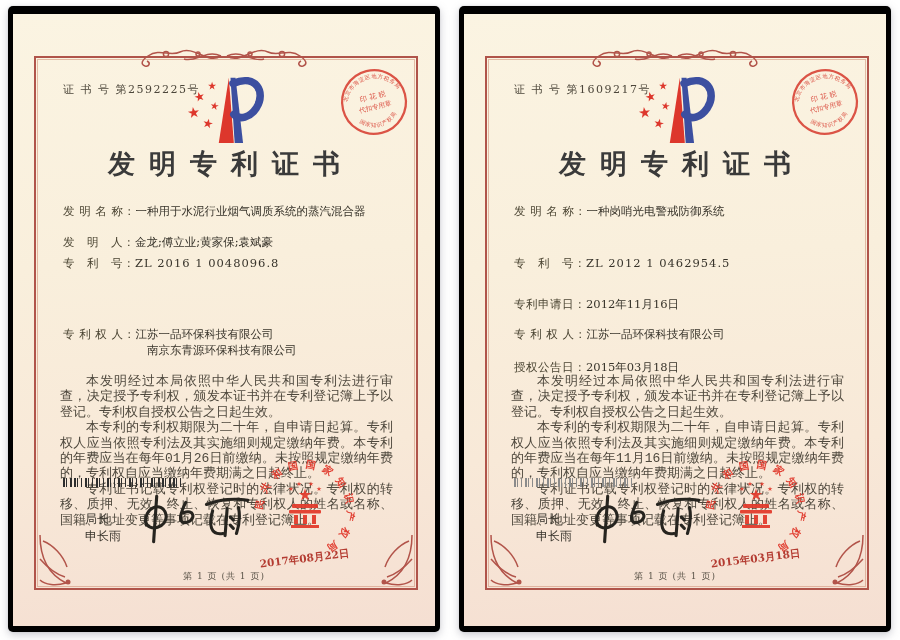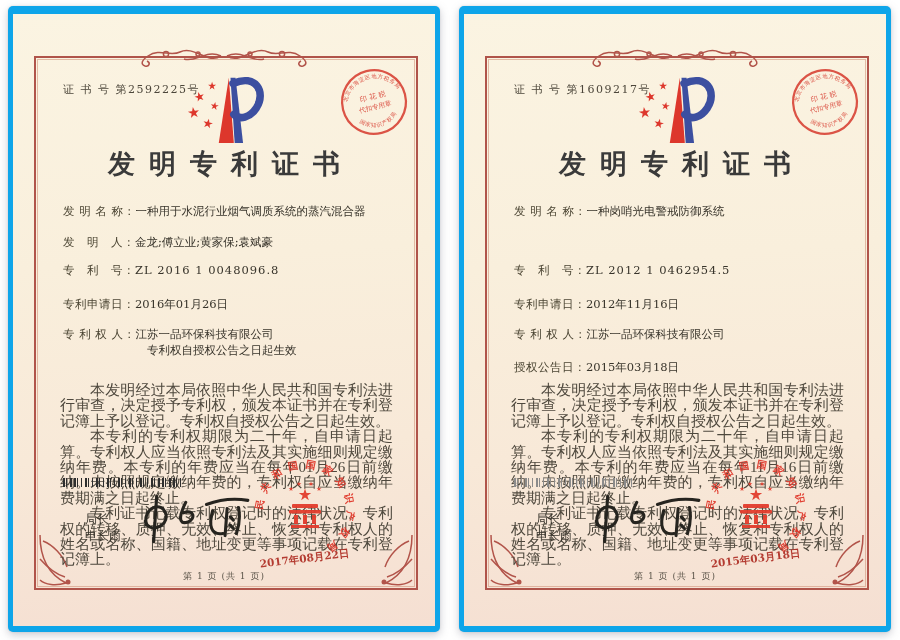--- a/index.html
+++ b/index.html
@@ -1,18 +1,18 @@
 <!DOCTYPE html>
 <html><head>
 <meta charset="utf-8">
 <style>
   html,body{margin:0;padding:0;background:#ffffff;width:900px;height:640px;overflow:hidden;
     font-family:"DejaVu Sans",sans-serif;}
   .stage{position:relative;width:900px;height:640px;background:#fff;}
-  .photo{position:absolute;top:6px;width:432px;height:626px;background:#0ea5e9;border-radius:5px;
+  .photo{position:absolute;top:6px;width:432px;height:626px;background:#000000;border-radius:5px;
     box-shadow:0 3px 9px rgba(110,110,125,.35),0 0 2px rgba(0,0,0,.12);
     padding:8px 5px 6px;box-sizing:border-box;}
   #photo-left{left:8px;}
   #photo-right{left:459px;}
   .paper{position:relative;width:100%;height:100%;
     background:linear-gradient(176deg,#fbf4e2 0%,#f9efdc 40%,#f8e9d8 70%,#f5dfd2 100%);
     overflow:hidden;}
   .frame{position:absolute;left:21px;right:17px;top:42px;bottom:36px;
     border:2px solid #b0544a;pointer-events:none;}
   .frame::after{content:"";position:absolute;inset:1px;border:1px solid rgba(205,140,115,.55);}
@@ -22,25 +22,25 @@
   .cert-no{position:absolute;left:50px;top:68px;font-size:11px;letter-spacing:1.5px;
     color:#4c463a;font-family:"DejaVu Serif",serif;}
   .corner-stamp{position:absolute;left:325px;top:52px;transform:rotate(-14deg);opacity:.92;}
   .logo{position:absolute;left:165px;top:62px;}
   .title{position:absolute;left:0;right:0;top:132px;text-align:center;font-size:27px;
     font-weight:bold;color:#3a3a3a;letter-spacing:14px;padding-left:14px;
     font-family:"DejaVu Serif",serif;}
   .row{position:absolute;left:50px;right:40px;font-size:11.5px;color:#37332a;
     font-family:"DejaVu Serif",serif;white-space:nowrap;}
   .row .lbl{color:#4a4432;letter-spacing:.5px;}
-  .r1{top:190px}.r2{top:221px}.r3{top:249px}.r4{top:283px}.r5{top:313px}
+  .r1{top:190px}.r2{top:221px}.r3{top:242px}.r4{top:283px}.r5{top:313px}
   .r5b{top:329px;padding-left:84px}.r6{top:346px}
   .mono-num{letter-spacing:1px;}
-  .body-text{position:absolute;left:47px;right:42px;top:369px;font-size:15px;
-    line-height:15.4px;color:#4e483d;text-align:justify;font-family:Liberation Serif, serif;}
+  .body-text{position:absolute;left:47px;right:42px;top:360px;font-size:13px;
+    line-height:15.4px;color:#4e483d;text-align:justify;font-family:Liberation Mono, monospace;}
   .body-text p{margin:0;text-indent:2em;}
   .barcode{position:absolute;left:50px;top:464px;width:118px;height:9px;
     background:repeating-linear-gradient(90deg,var(--bar) 0 2px,transparent 2px 3px,
     var(--bar) 3px 4px,transparent 4px 7px,var(--bar) 7px 8.5px,transparent 8.5px 11px);}
   #photo-left .paper{--bar:#2e2e2e;}
   #photo-right .paper{--bar:#8b8b8b;}
   .director{position:absolute;left:72px;top:497px;font-size:12px;line-height:17px;color:#38342c;}
   .signature{position:absolute;left:118px;top:476px;}
   .big-seal{position:absolute;left:236px;top:444px;opacity:.94;}
   .footer{position:absolute;left:0;right:0;top:556px;text-align:center;font-size:9px;
@@ -137,23 +137,22 @@
 
       <svg class="logo" width="96" height="74" viewBox="0 0 100 84">
           <use href="#logo-g" transform="scale(0.95)"></use>
         </svg>
 
       <div class="title">发明专利证书</div>
 
       <div class="row r1"><span class="lbl">发 明 名 称：</span><span>一种用于水泥行业烟气调质系统的蒸汽混合器</span></div>
       <div class="row r2"><span class="lbl">发　明　人：</span><span>金龙;傅立业;黄家保;袁斌豪</span></div>
       <div class="row r3"><span class="lbl">专　利　号：</span><span class="mono-num">ZL 2016 1 0048096.8</span></div>
-      <div class="row r4"><span class="lbl">专利申请日：</span><span>2016年01月26日</span></div>
       <div class="row r5"><span class="lbl">专 利 权 人：</span><span>江苏一品环保科技有限公司</span></div>
-      <div class="row r5b"><span>专利权自授权公告之日起生效</span></div>
+      <div class="row r5b"><span>南京东青源环保科技有限公司</span></div>
 
       <div class="body-text">
         <p>本发明经过本局依照中华人民共和国专利法进行审查，决定授予专利权，颁发本证书并在专利登记簿上予以登记。专利权自授权公告之日起生效。</p>
         <p>本专利的专利权期限为二十年，自申请日起算。专利权人应当依照专利法及其实施细则规定缴纳年费。本专利的年费应当在每年01月26日前缴纳。未按照规定缴纳年费的，专利权自应当缴纳年费期满之日起终止。</p>
         <p>专利证书记载专利权登记时的法律状况。专利权的转移、质押、无效、终止、恢复和专利权人的姓名或名称、国籍、地址变更等事项记载在专利登记簿上。</p>
       </div>
 
       <div class="barcode"></div>
 
       <div class="director">

